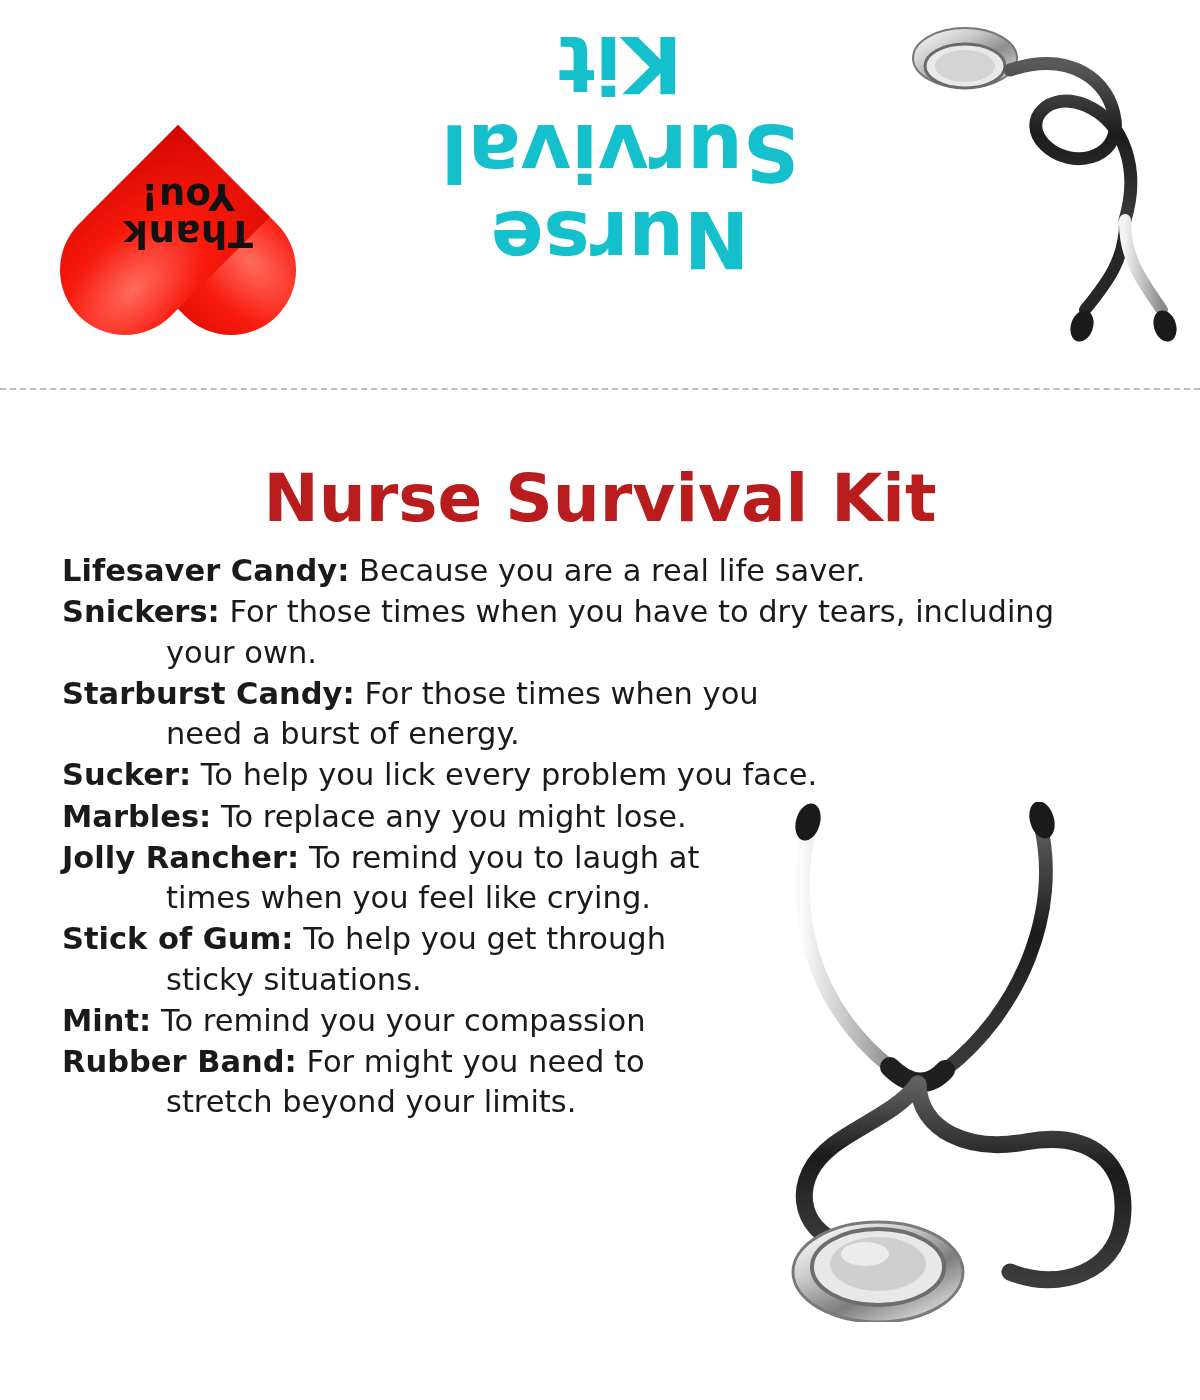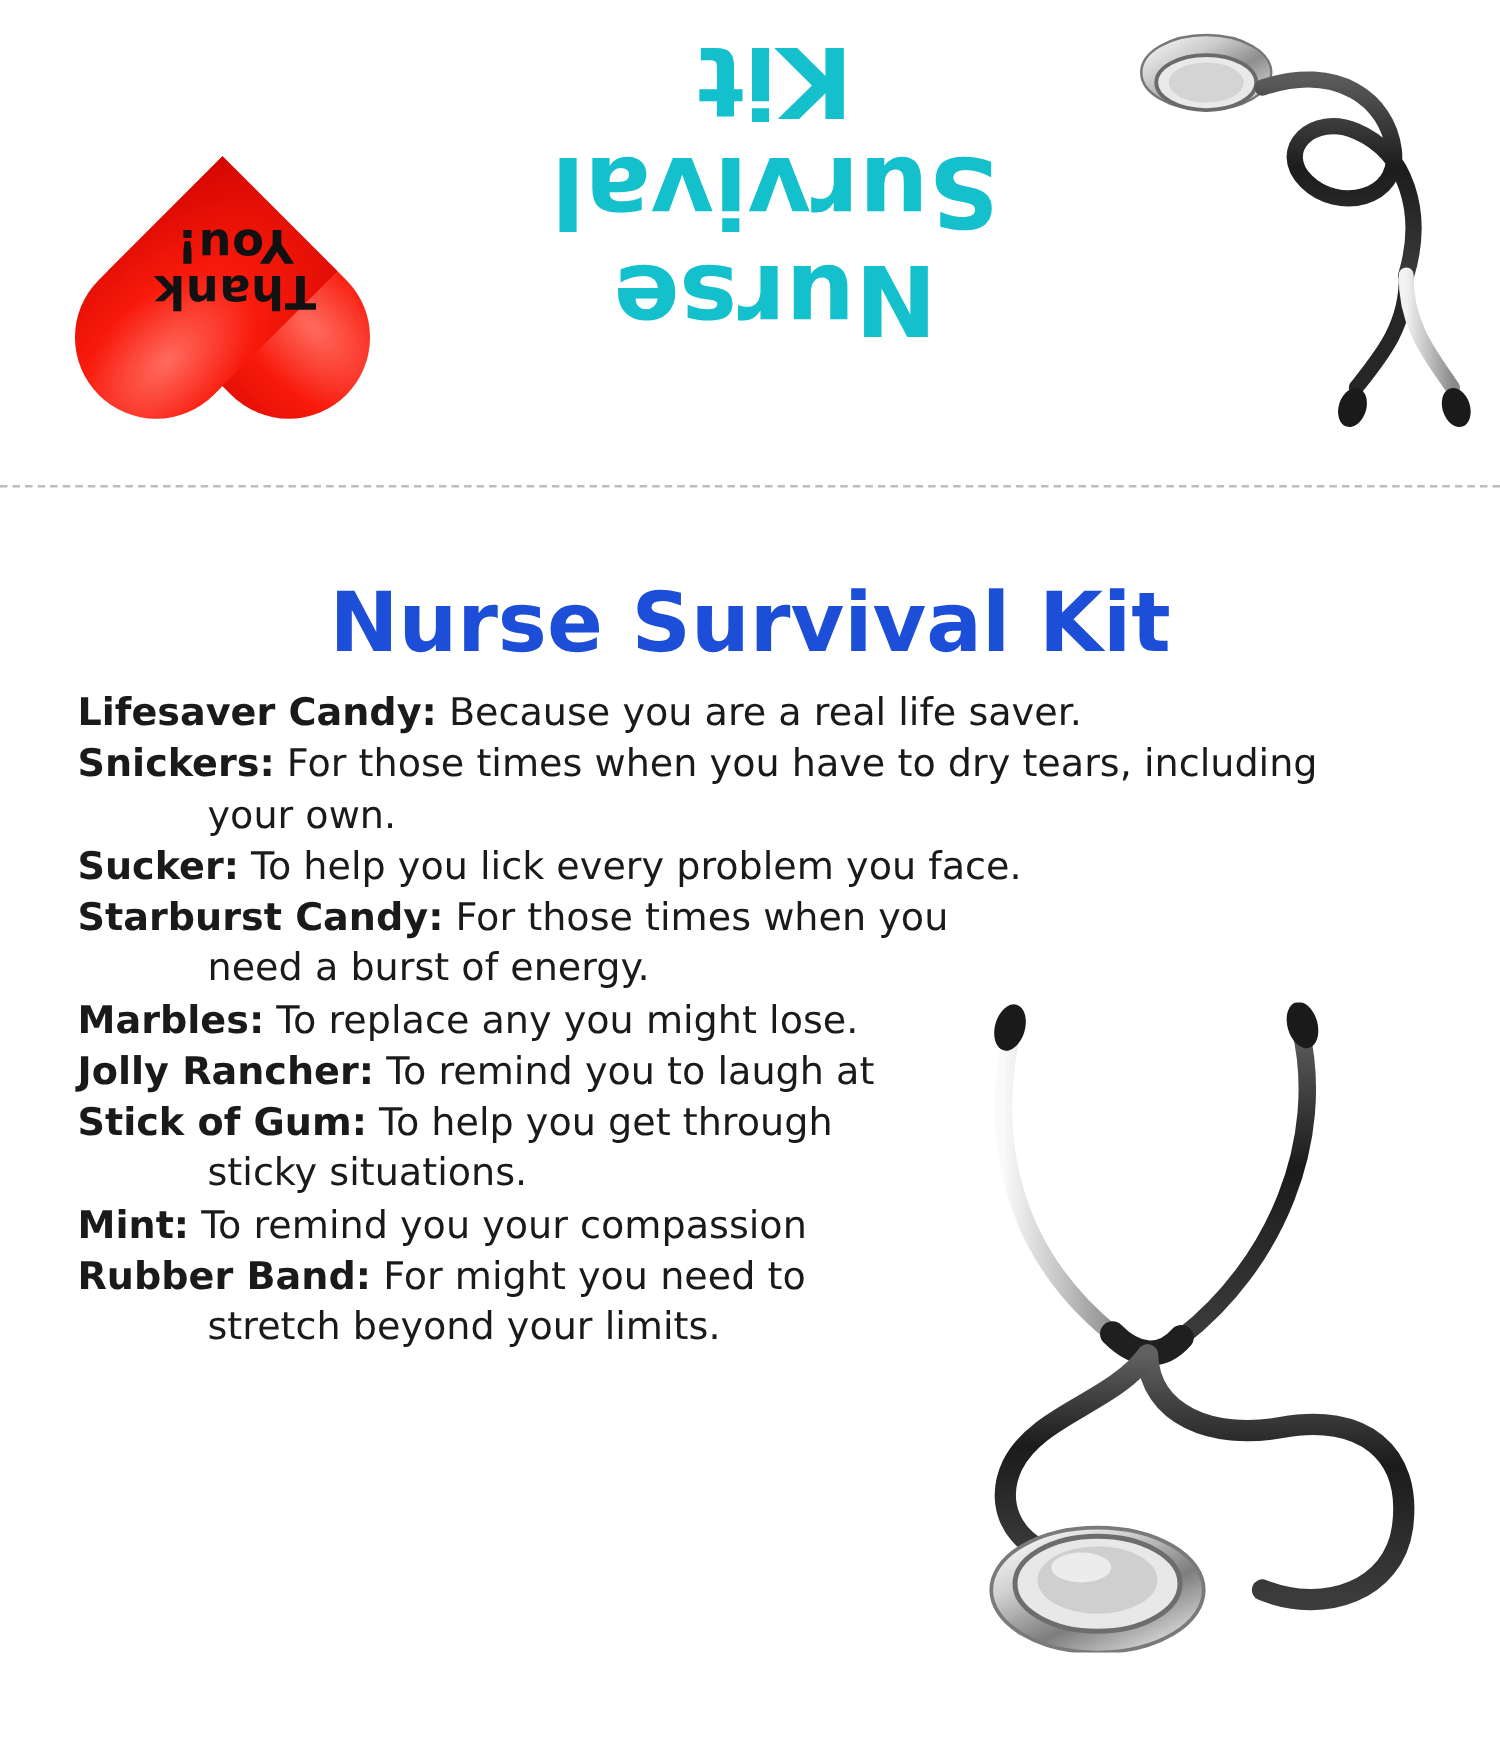--- a/index.html
+++ b/index.html
@@ -109,21 +109,21 @@
   #bottom-panel {
     position: absolute;
     left: 0;
     top: 392px;
     width: 1200px;
     height: 1008px;
   }
 
   #main-title {
     text-align: center;
-    color: #1d4ed8;
+    color: #b91c1c;
     font-weight: bold;
     font-size: 66px;
     margin: 68px 0 14px 0;
     letter-spacing: 0px;
     font-family: "DejaVu Sans", sans-serif;
   }
 
   #kit-list {
     list-style: none;
     margin: 0;
@@ -230,35 +230,36 @@
     <li>
       <span class="item-name">Lifesaver Candy:</span>
       <span>Because you are a real life saver.</span>
     </li>
     <li>
       <span class="item-name">Snickers:</span>
       <span>For those times when you have to dry tears, including</span>
       <span class="cont">your own.</span>
     </li>
     <li>
-      <span class="item-name">Sucker:</span>
-      <span>To help you lick every problem you face.</span>
-    </li>
-    <li>
       <span class="item-name">Starburst Candy:</span>
       <span>For those times when you</span>
       <span class="cont">need a burst of energy.</span>
     </li>
     <li>
+      <span class="item-name">Sucker:</span>
+      <span>To help you lick every problem you face.</span>
+    </li>
+    <li>
       <span class="item-name">Marbles:</span>
       <span>To replace any you might lose.</span>
     </li>
     <li>
       <span class="item-name">Jolly Rancher:</span>
       <span>To remind you to laugh at</span>
+      <span class="cont">times when you feel like crying.</span>
     </li>
     <li>
       <span class="item-name">Stick of Gum:</span>
       <span>To help you get through</span>
       <span class="cont">sticky situations.</span>
     </li>
     <li>
       <span class="item-name">Mint:</span>
       <span>To remind you your compassion</span>
     </li>

